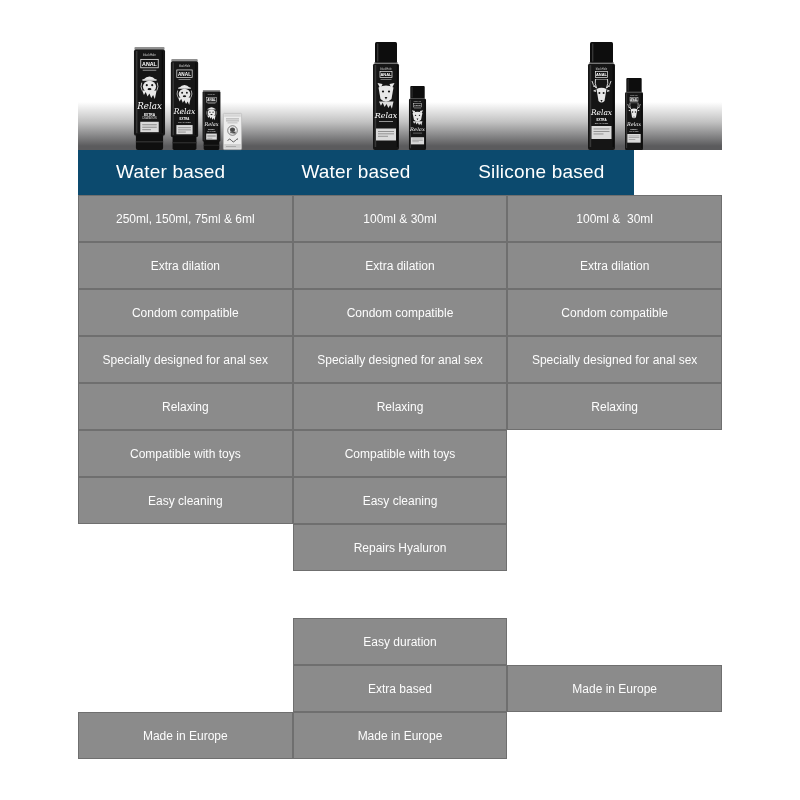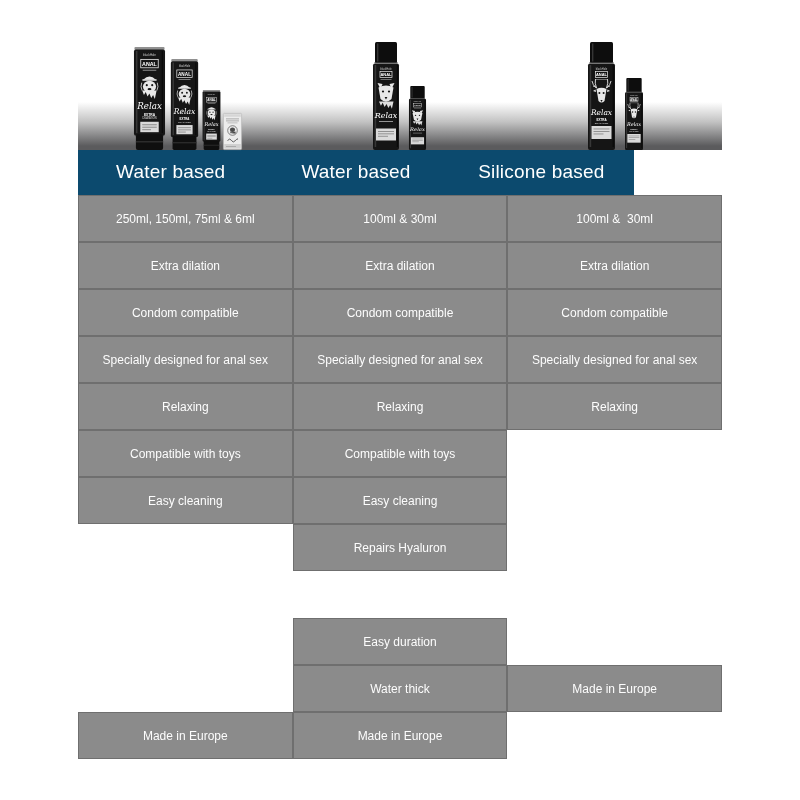--- a/index.html
+++ b/index.html
@@ -214,20 +214,20 @@
 
     <div class="cell empty"></div>
     <div class="cell empty"></div>
 
     <div class="cell empty"></div>
     <div class="cell empty"></div>
     <div class="cell">Easy duration</div>
 
     <div class="cell empty"></div>
     <div class="cell empty"></div>
-    <div class="cell">Water thick</div>
+    <div class="cell">Extra based</div>
 
     <div class="cell">Made in Europe</div>
     <div class="cell">Made in Europe</div>
     <div class="cell">Made in Europe</div>
   </div>
 
 </div>
 
 </body></html>

